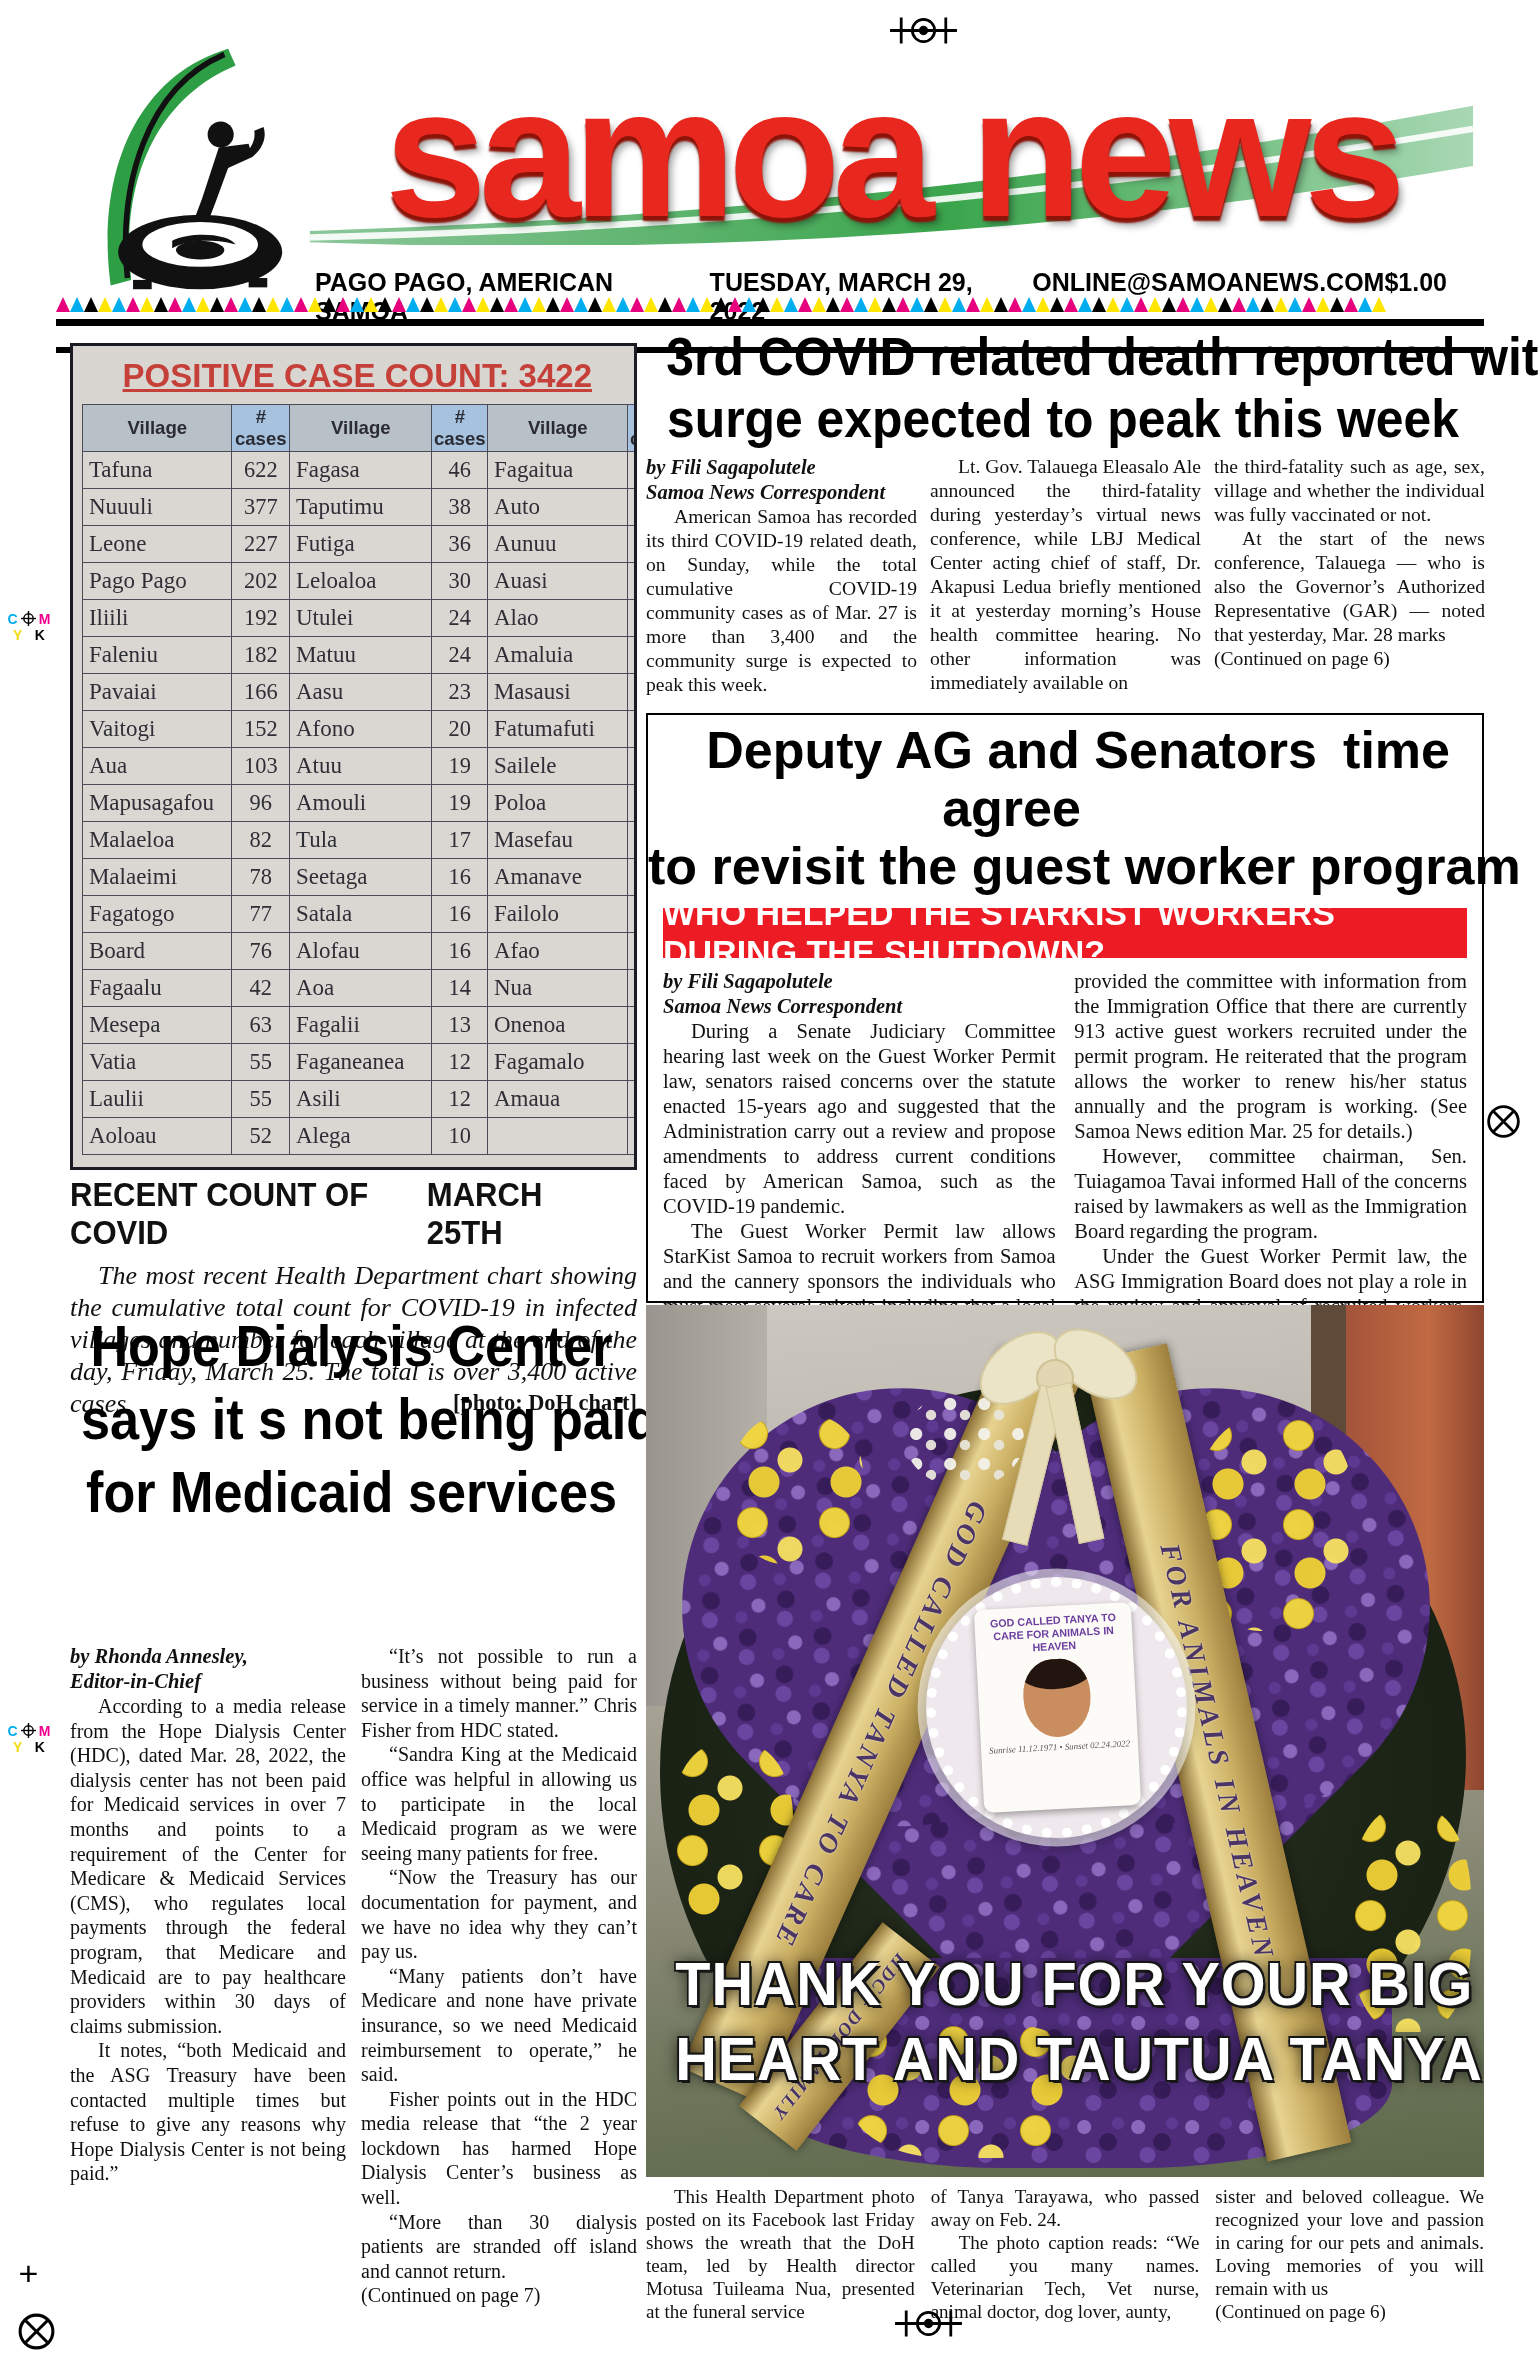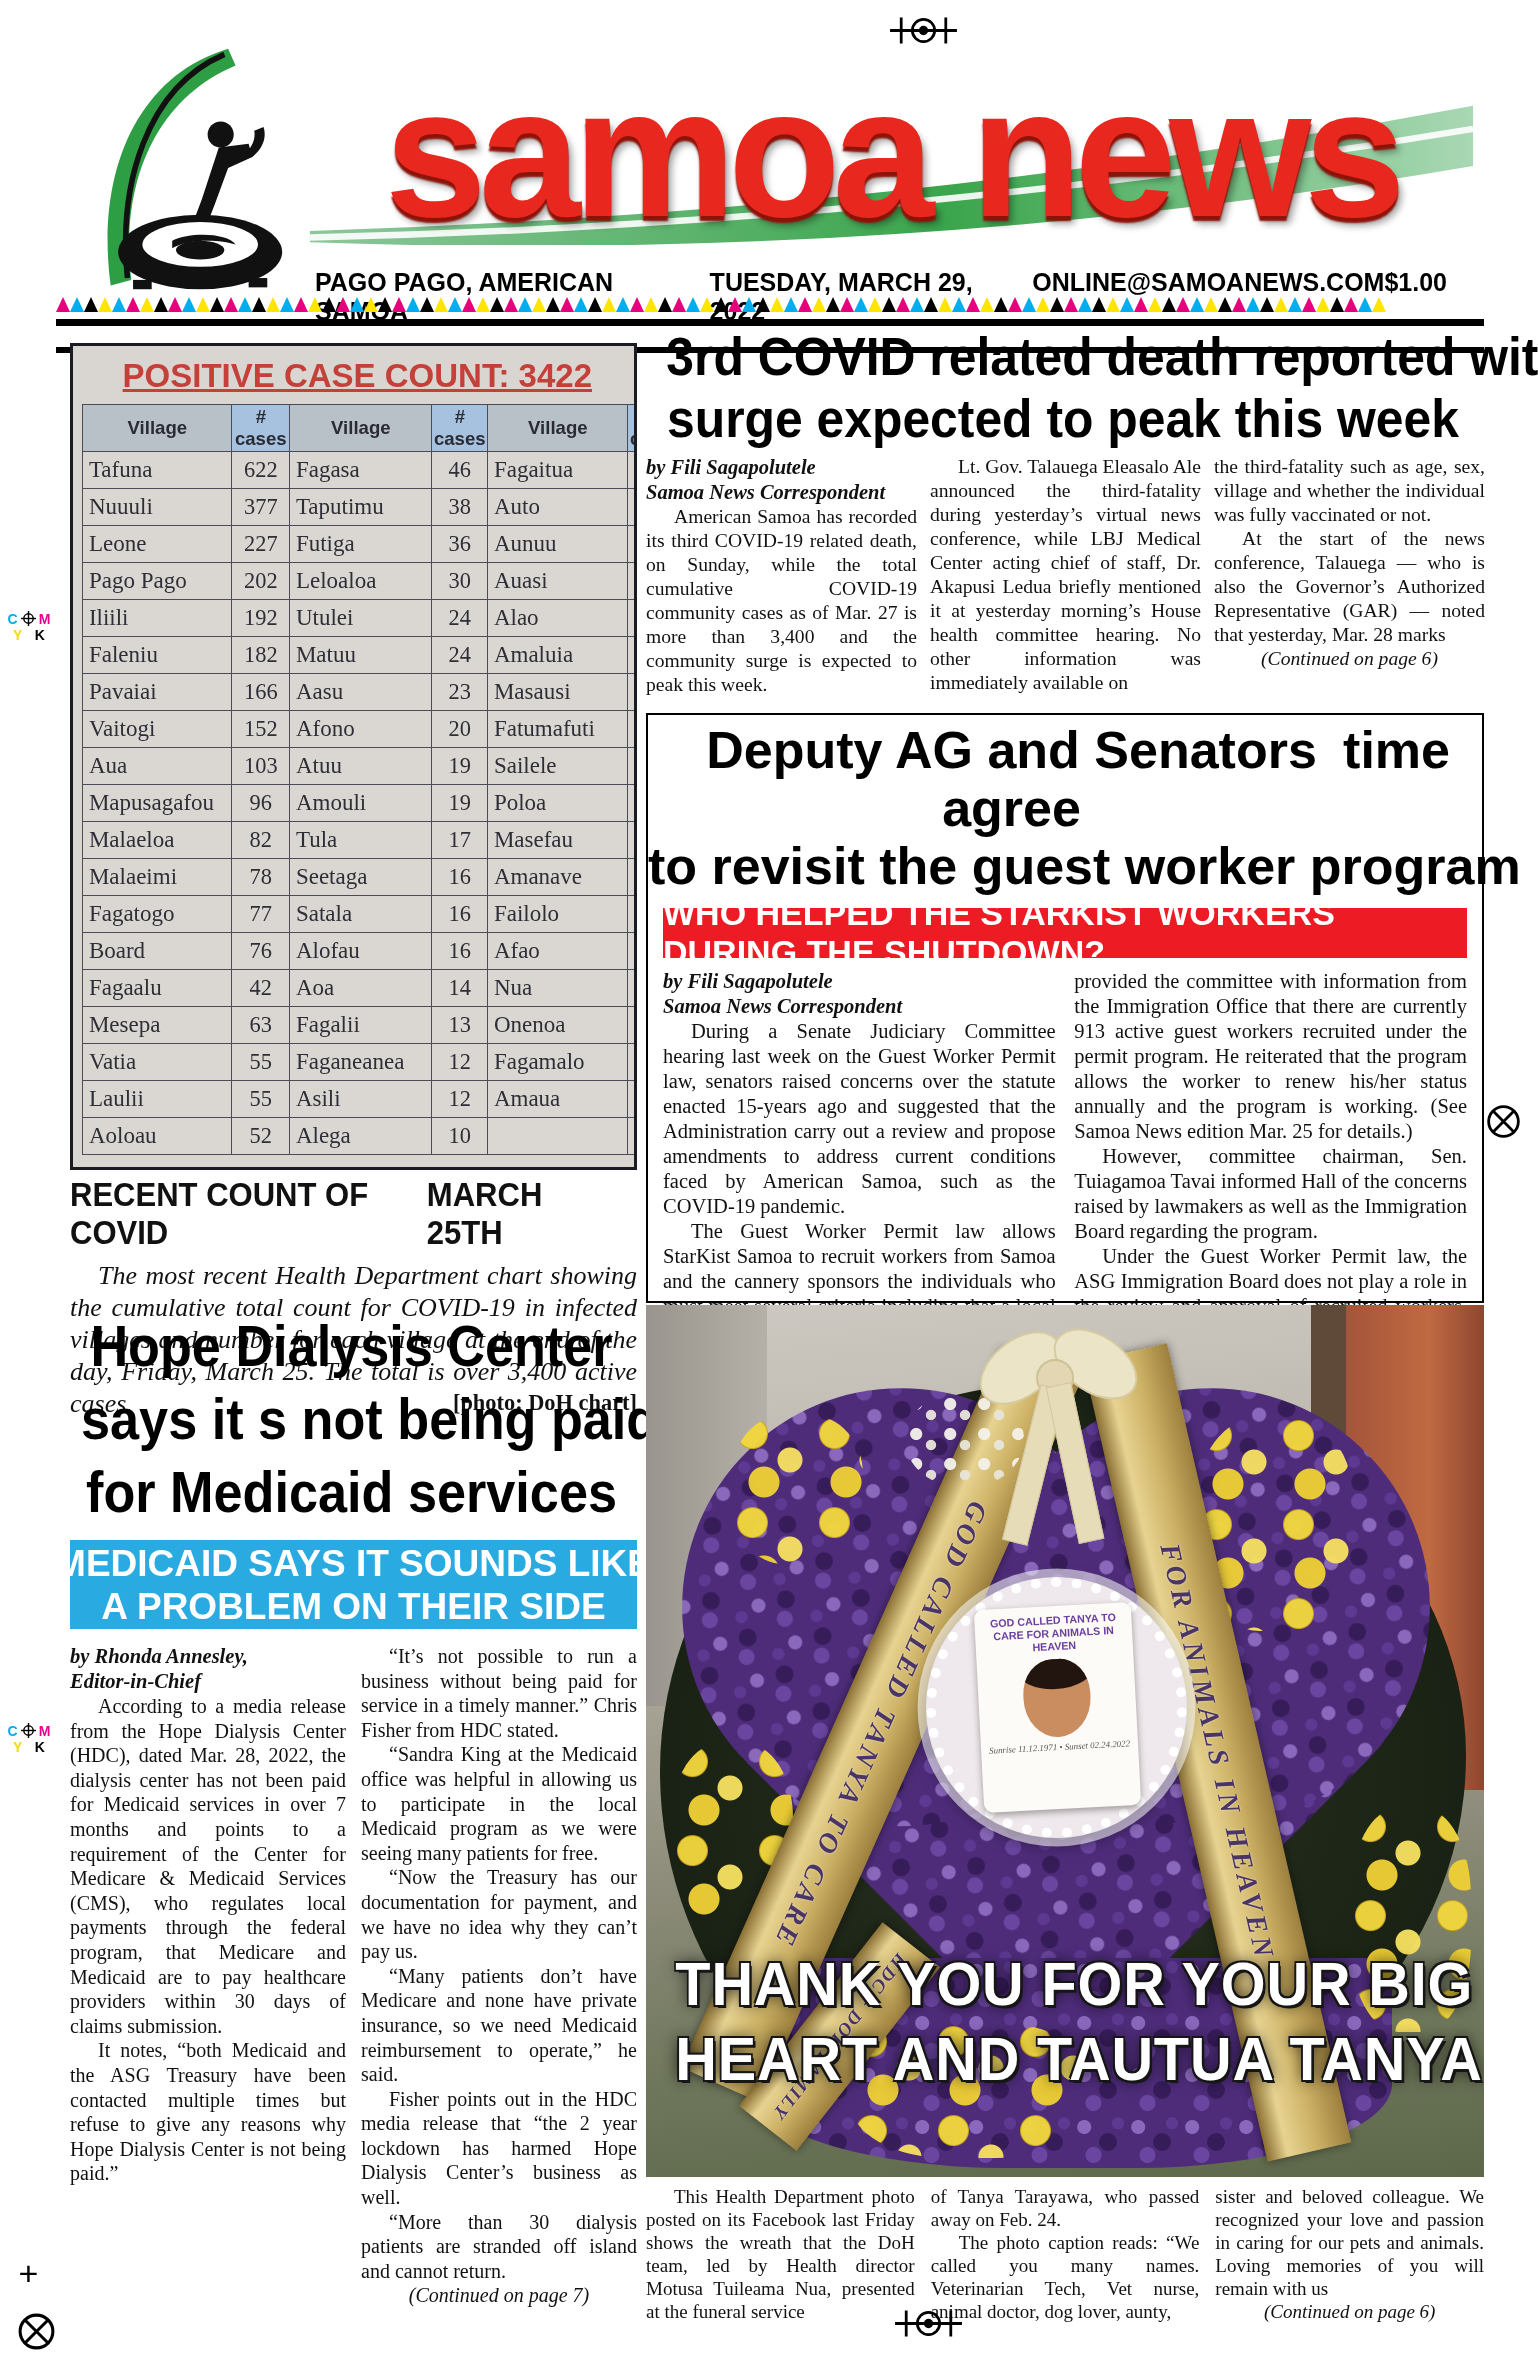--- a/index.html
+++ b/index.html
@@ -39,21 +39,21 @@
   .cap-body .para{text-indent:28px;margin:0;}
   .cap-credit{position:absolute;right:0;bottom:0.9px;font-style:normal;font-weight:bold;font-size:22.4px;background:#fff;}
   
   .headline{font-family:"Liberation Sans",sans-serif;font-weight:bold;text-align:center;color:#000;}
   .hl-line{white-space:nowrap;}
   .byline{font-weight:bold;font-style:italic;font-size:20.5px;line-height:25px;}
   .cols{display:flex;}
   .col{flex:1;text-align:justify;}
   .para{text-indent:28px;margin:0;}
   .flush{text-indent:0;}
-  .cont{text-align:center;font-style:italic;text-indent:0;}
+  .cont{text-align:left;text-indent:0;}
   
   .a1-head{position:absolute;left:641px;top:326px;width:844px;font-size:53px;line-height:62px;
         transform:scaleX(.94);transform-origin:center;}
   .a1-body{position:absolute;left:646px;top:455px;width:839px;font-size:19.6px;line-height:24px;}
   .a1-body .cols{gap:13px;}
   
   .a2-box{position:absolute;left:646px;top:713px;width:838px;height:590px;border:2.8px solid #000;
         box-sizing:border-box;background:#fff;}
   .a2-head{margin-top:5.6px;font-size:52px;line-height:58px;}
   .a2-line1{display:flex;justify-content:space-between;padding:0 32px;}
@@ -524,24 +524,20 @@
         </div>
       </div>
     </div>
   </div>
 
   <div class="headline hope-head">
       <div class="hl-line">Hope Dialysis Center</div>
       <div class="hl-line">says it s not being paid</div>
       <div class="hl-line">for Medicaid services</div>
     </div>
-  <div class="hope-banner" style="background:#29abe2;">
-      <div class="hl-line">MEDICAID SAYS IT SOUNDS LIKE</div>
-      <div class="hl-line">A PROBLEM ON THEIR SIDE</div>
-    </div>
   <div class="hope-body">
     <div class="cols">
       <div class="col">
         <div class="byline">by Rhonda Annesley,</div>
         <div class="byline">Editor-in-Chief</div>
         <div>
             <p class="para">According to a media release from the Hope Dialysis Center (HDC), dated Mar. 28, 2022, the dialysis center has not been paid for Medicaid services in over 7 months and points to a requirement of the Center for Medicare &amp; Medicaid Services (CMS), who regulates local payments through the federal program, that Medicare and Medicaid are to pay healthcare providers within 30 days of claims submission.</p>
             <p class="para">It notes, “both Medicaid and the ASG Treasury have been contacted multiple times but refuse to give any reasons why Hope Dialysis Center is not being paid.”</p>
           </div>
       </div>

